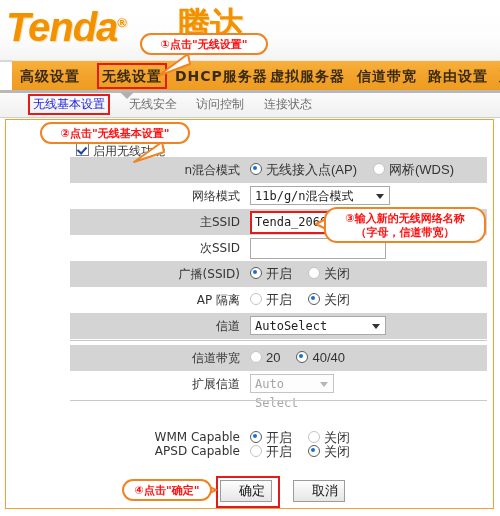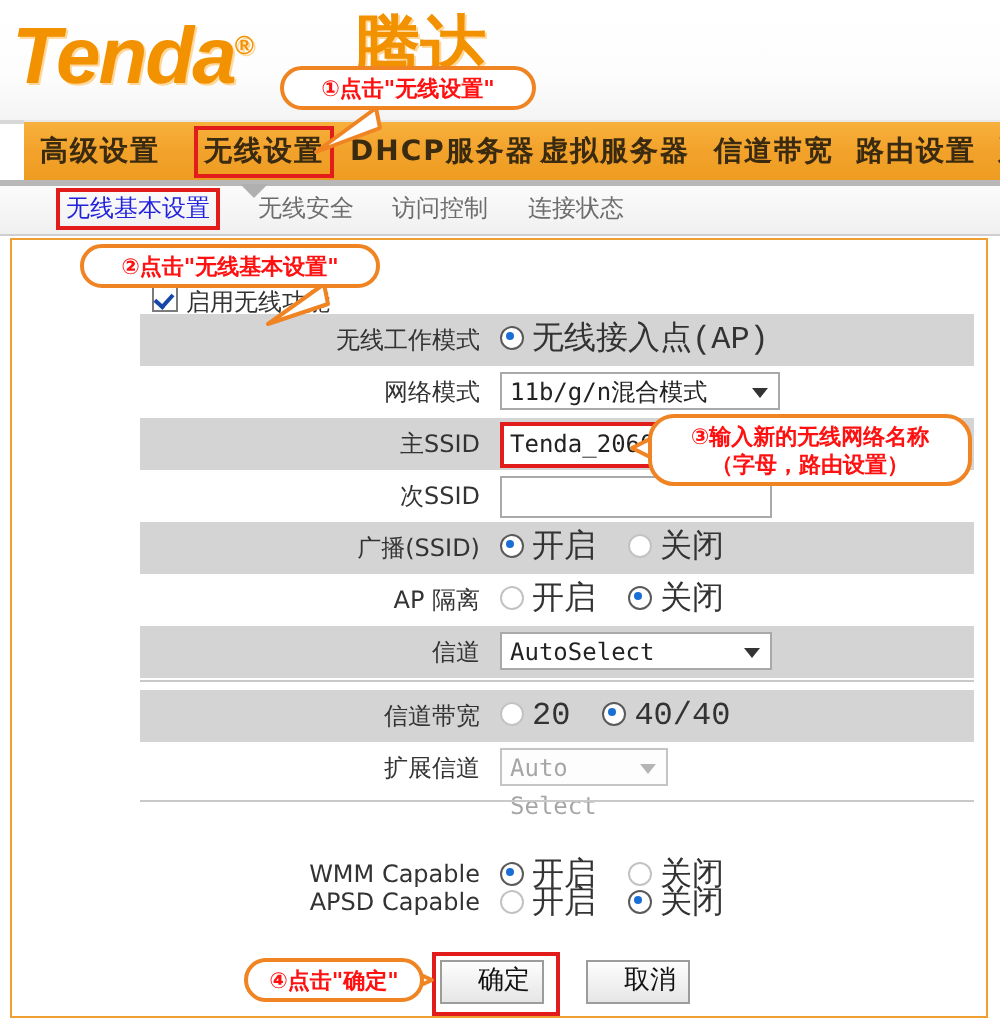--- a/index.html
+++ b/index.html
@@ -63,22 +63,22 @@
     background:#fff;vertical-align:-1px;margin-right:4px;position:relative;}
   .chk-box.on:after{content:"";position:absolute;left:2px;top:1px;width:4px;height:7px;
     border:solid #1646a8;border-width:0 2px 2px 0;transform:rotate(42deg);}
 
   .radio{display:inline-block;width:10px;height:10px;border:1px solid #9a9a9a;
     border-radius:50%;background:#fff;vertical-align:-1px;margin-right:4px;position:relative;}
   .radio.on{border-color:#5a5a5a;}
   .radio.on:after{content:"";position:absolute;left:2px;top:2px;width:4px;height:4px;
     border-radius:50%;background:#1a6fd4;}
   .radio.dim{border-color:#c3c3c3;}
-  .radio-wrap{font-size:16px;color:#333;margin-right:16px;white-space:nowrap;
-    font-family:Liberation Mono, monospace;display:inline-block;line-height:26px;}
+  .radio-wrap{font-size:13px;color:#333;margin-right:16px;white-space:nowrap;
+    font-family:Liberation Sans, sans-serif;display:inline-block;line-height:26px;}
 
   .txtinput{border:1px solid #a9a9a9;background:#fff;height:17px;line-height:17px;
     font-size:12px;padding:1px 3px;box-sizing:content-box;color:#222;
     font-family:"DejaVu Sans Mono","Liberation Mono",monospace;}
   .txtinput.hl{border:2px solid #E21B1B;}
 
   .selbox{border:1px solid #a9a9a9;background:#fff;height:19px;line-height:19px;
     font-size:12px;color:#222;position:relative;box-sizing:border-box;
     font-family:"DejaVu Sans Mono","Liberation Mono",monospace;padding-left:4px;}
   .selbox.dis{color:#a6a6a6;border-color:#c4c4c4;background:#fdfdfd;}
@@ -142,21 +142,21 @@
 
   <div class="panel">
   </div>
 
   <div class="chk-line">
     <span class="chk-box on"></span><span>启用无线功能</span>
   </div>
 
   <div id="rows-host">
       <div class="row alt" style="top: 157px;">
-        <div class="lbl">无线工作模式</div>
+        <div class="lbl">n混合模式</div>
         <div class="ctl"><span class="radio-wrap"><span class="radio on"></span><span>无线接入点(AP)</span></span><span class="radio-wrap "><span class="radio dim"></span><span>网桥(WDS)</span></span></div>
       </div>
       <div class="row" style="top: 183px;">
         <div class="lbl">网络模式</div>
         <div class="ctl">
           <div class="selbox" style="width: 140px; margin-top: 3px;"><span>11b/g/n混合模式</span><span class="arw"></span></div>
         </div>
       </div>
       <div class="row alt" style="top: 209px;">
         <div class="lbl">主SSID</div>
@@ -225,21 +225,21 @@
   </div>
   <div class="callout" style="left:40px;top:122px;width:150px;height:22px;padding-top:3px;">②点击"无线基本设置"</div>
 
   <div class="tail" style="left:310px;top:212px;">
     <svg width="30" height="26" viewBox="0 0 30 26">
       <path d="M26,2 L6,12 L26,22 Z" fill="#ffffff" stroke="#F08322" stroke-width="2" stroke-linejoin="round"></path>
     </svg>
   </div>
   <div class="callout" style="left:324px;top:207px;width:162px;height:36px;padding-top:3px;">
     <div>③输入新的无线网络名称</div>
-    <div>（字母，路由设置）</div>
+    <div>（字母，信道带宽）</div>
   </div>
 
   <div class="tail" style="left:192px;top:478px;">
     <svg width="30" height="26" viewBox="0 0 30 26">
       <path d="M2,2 L24,12 L2,22 Z" fill="#ffffff" stroke="#F08322" stroke-width="2" stroke-linejoin="round"></path>
     </svg>
   </div>
   <div class="callout" style="left:122px;top:479px;width:90px;height:22px;padding-top:3px;">④点击"确定"</div>
 
 </div>

